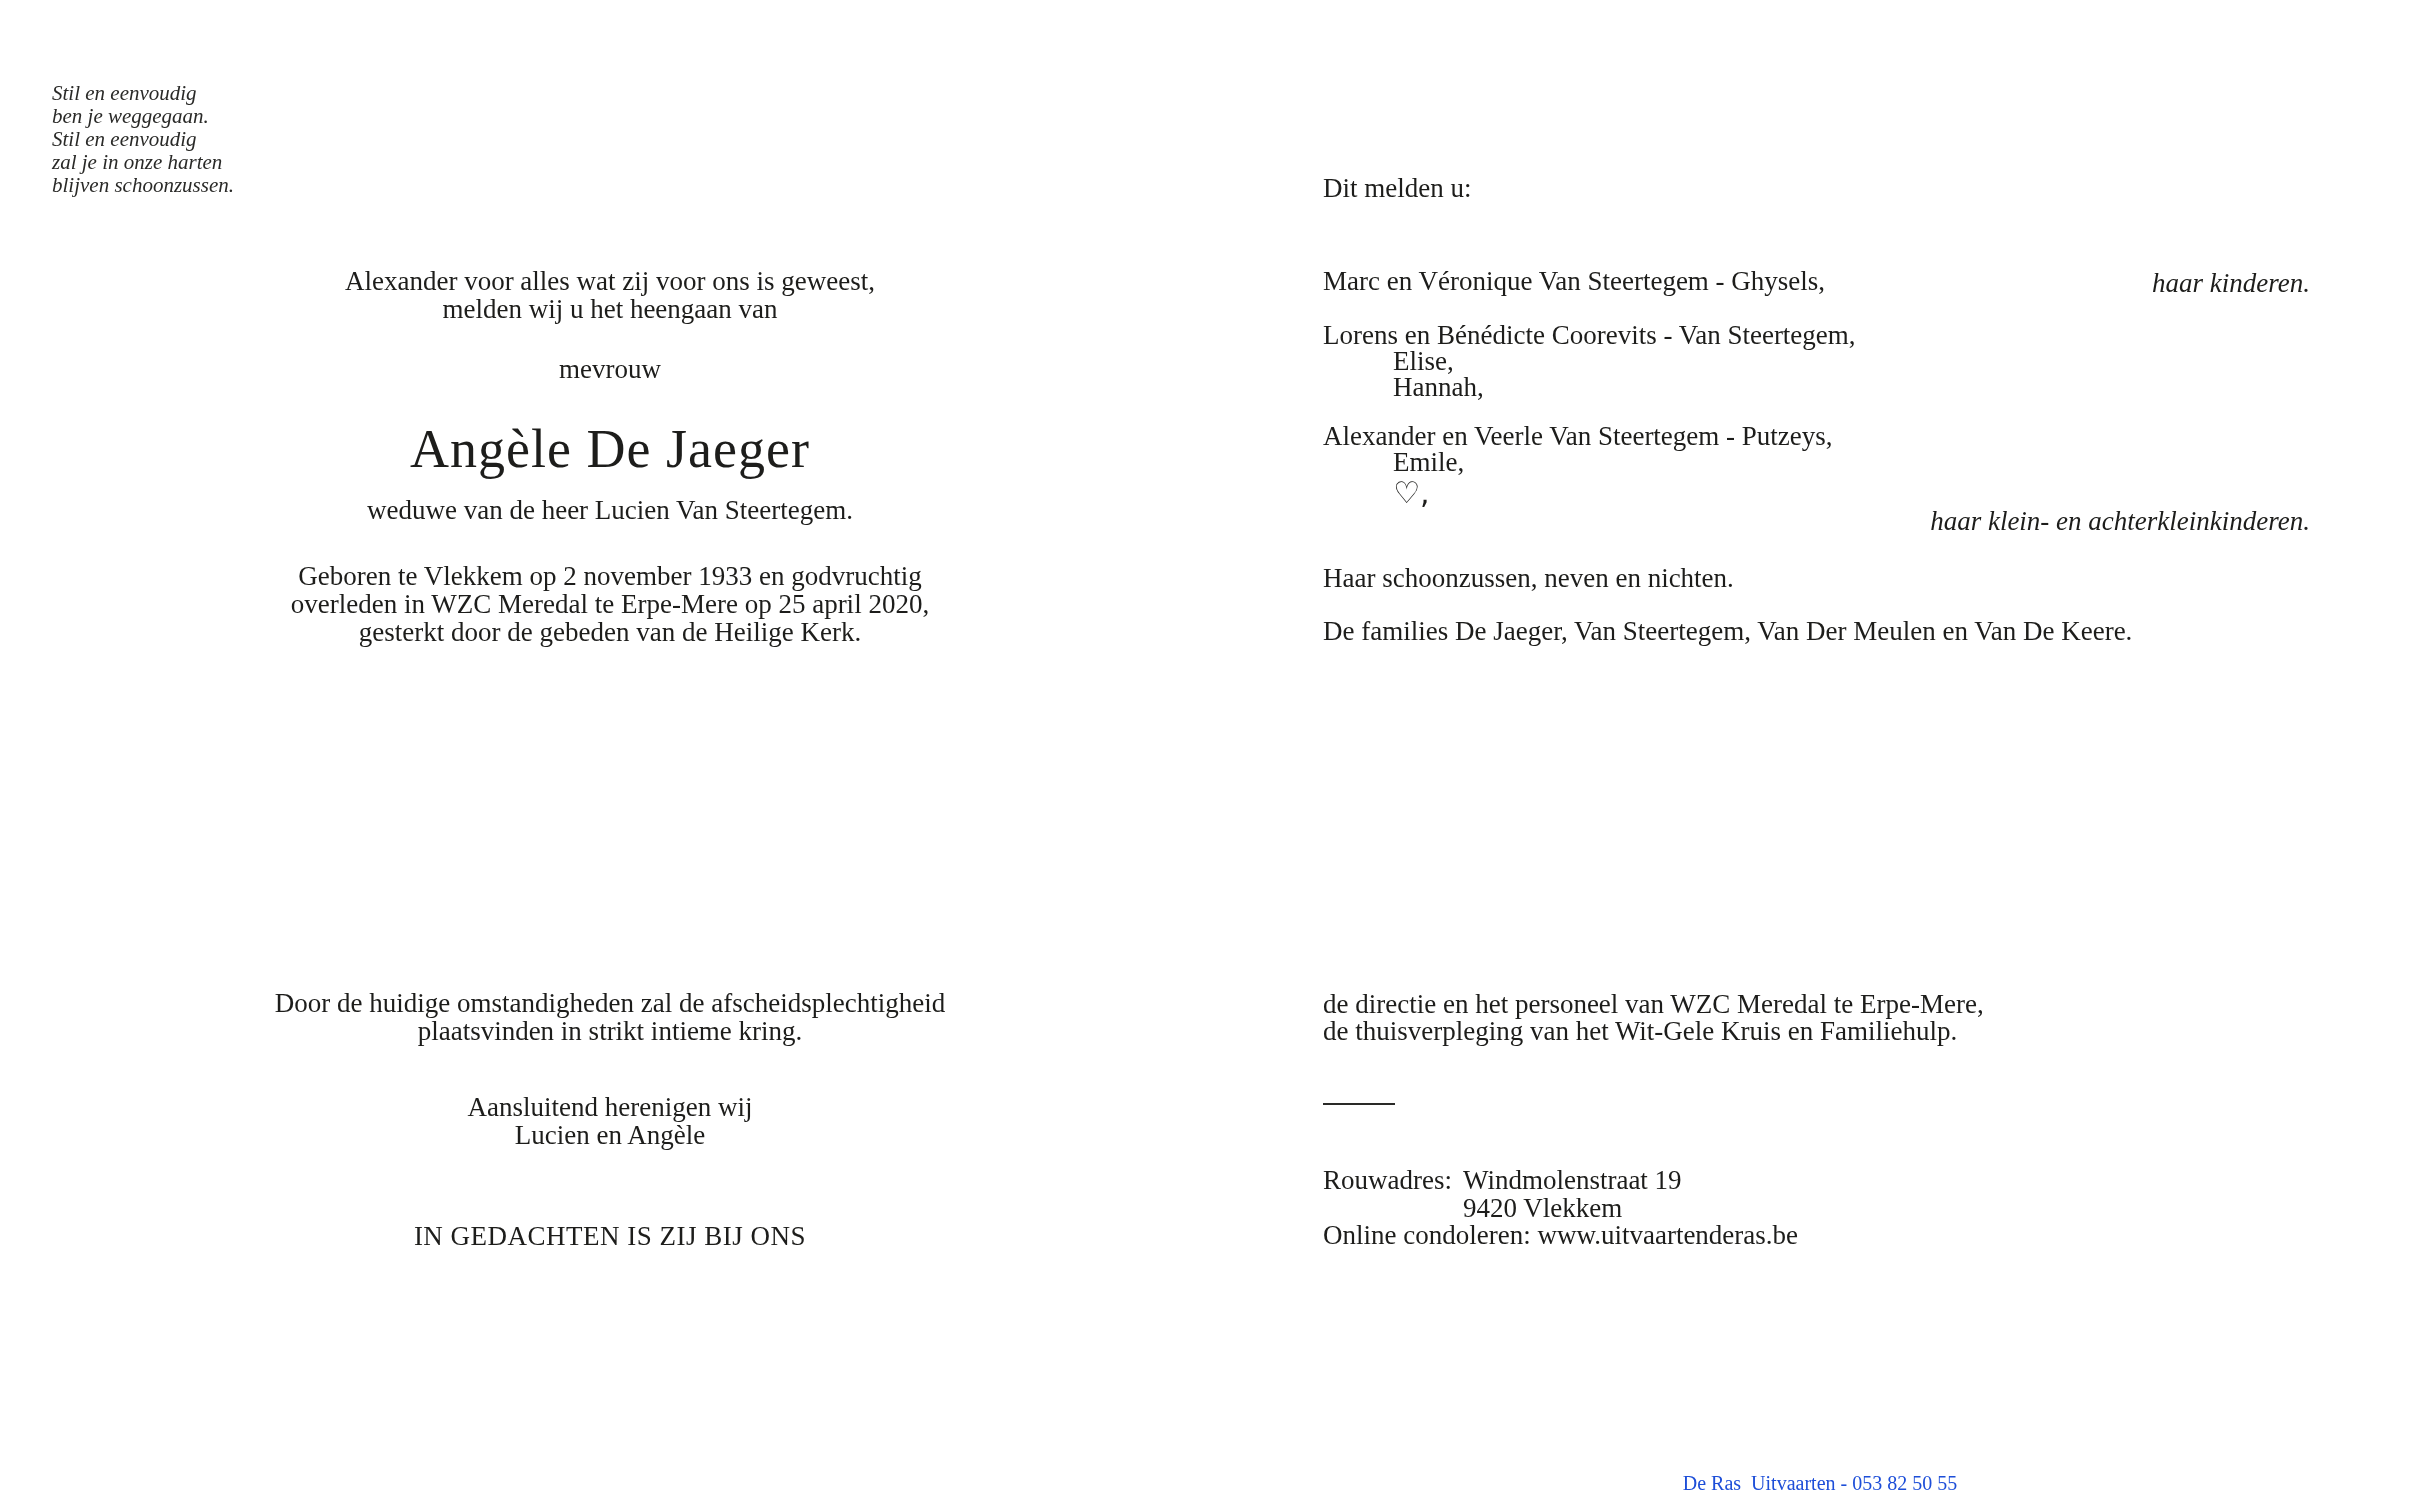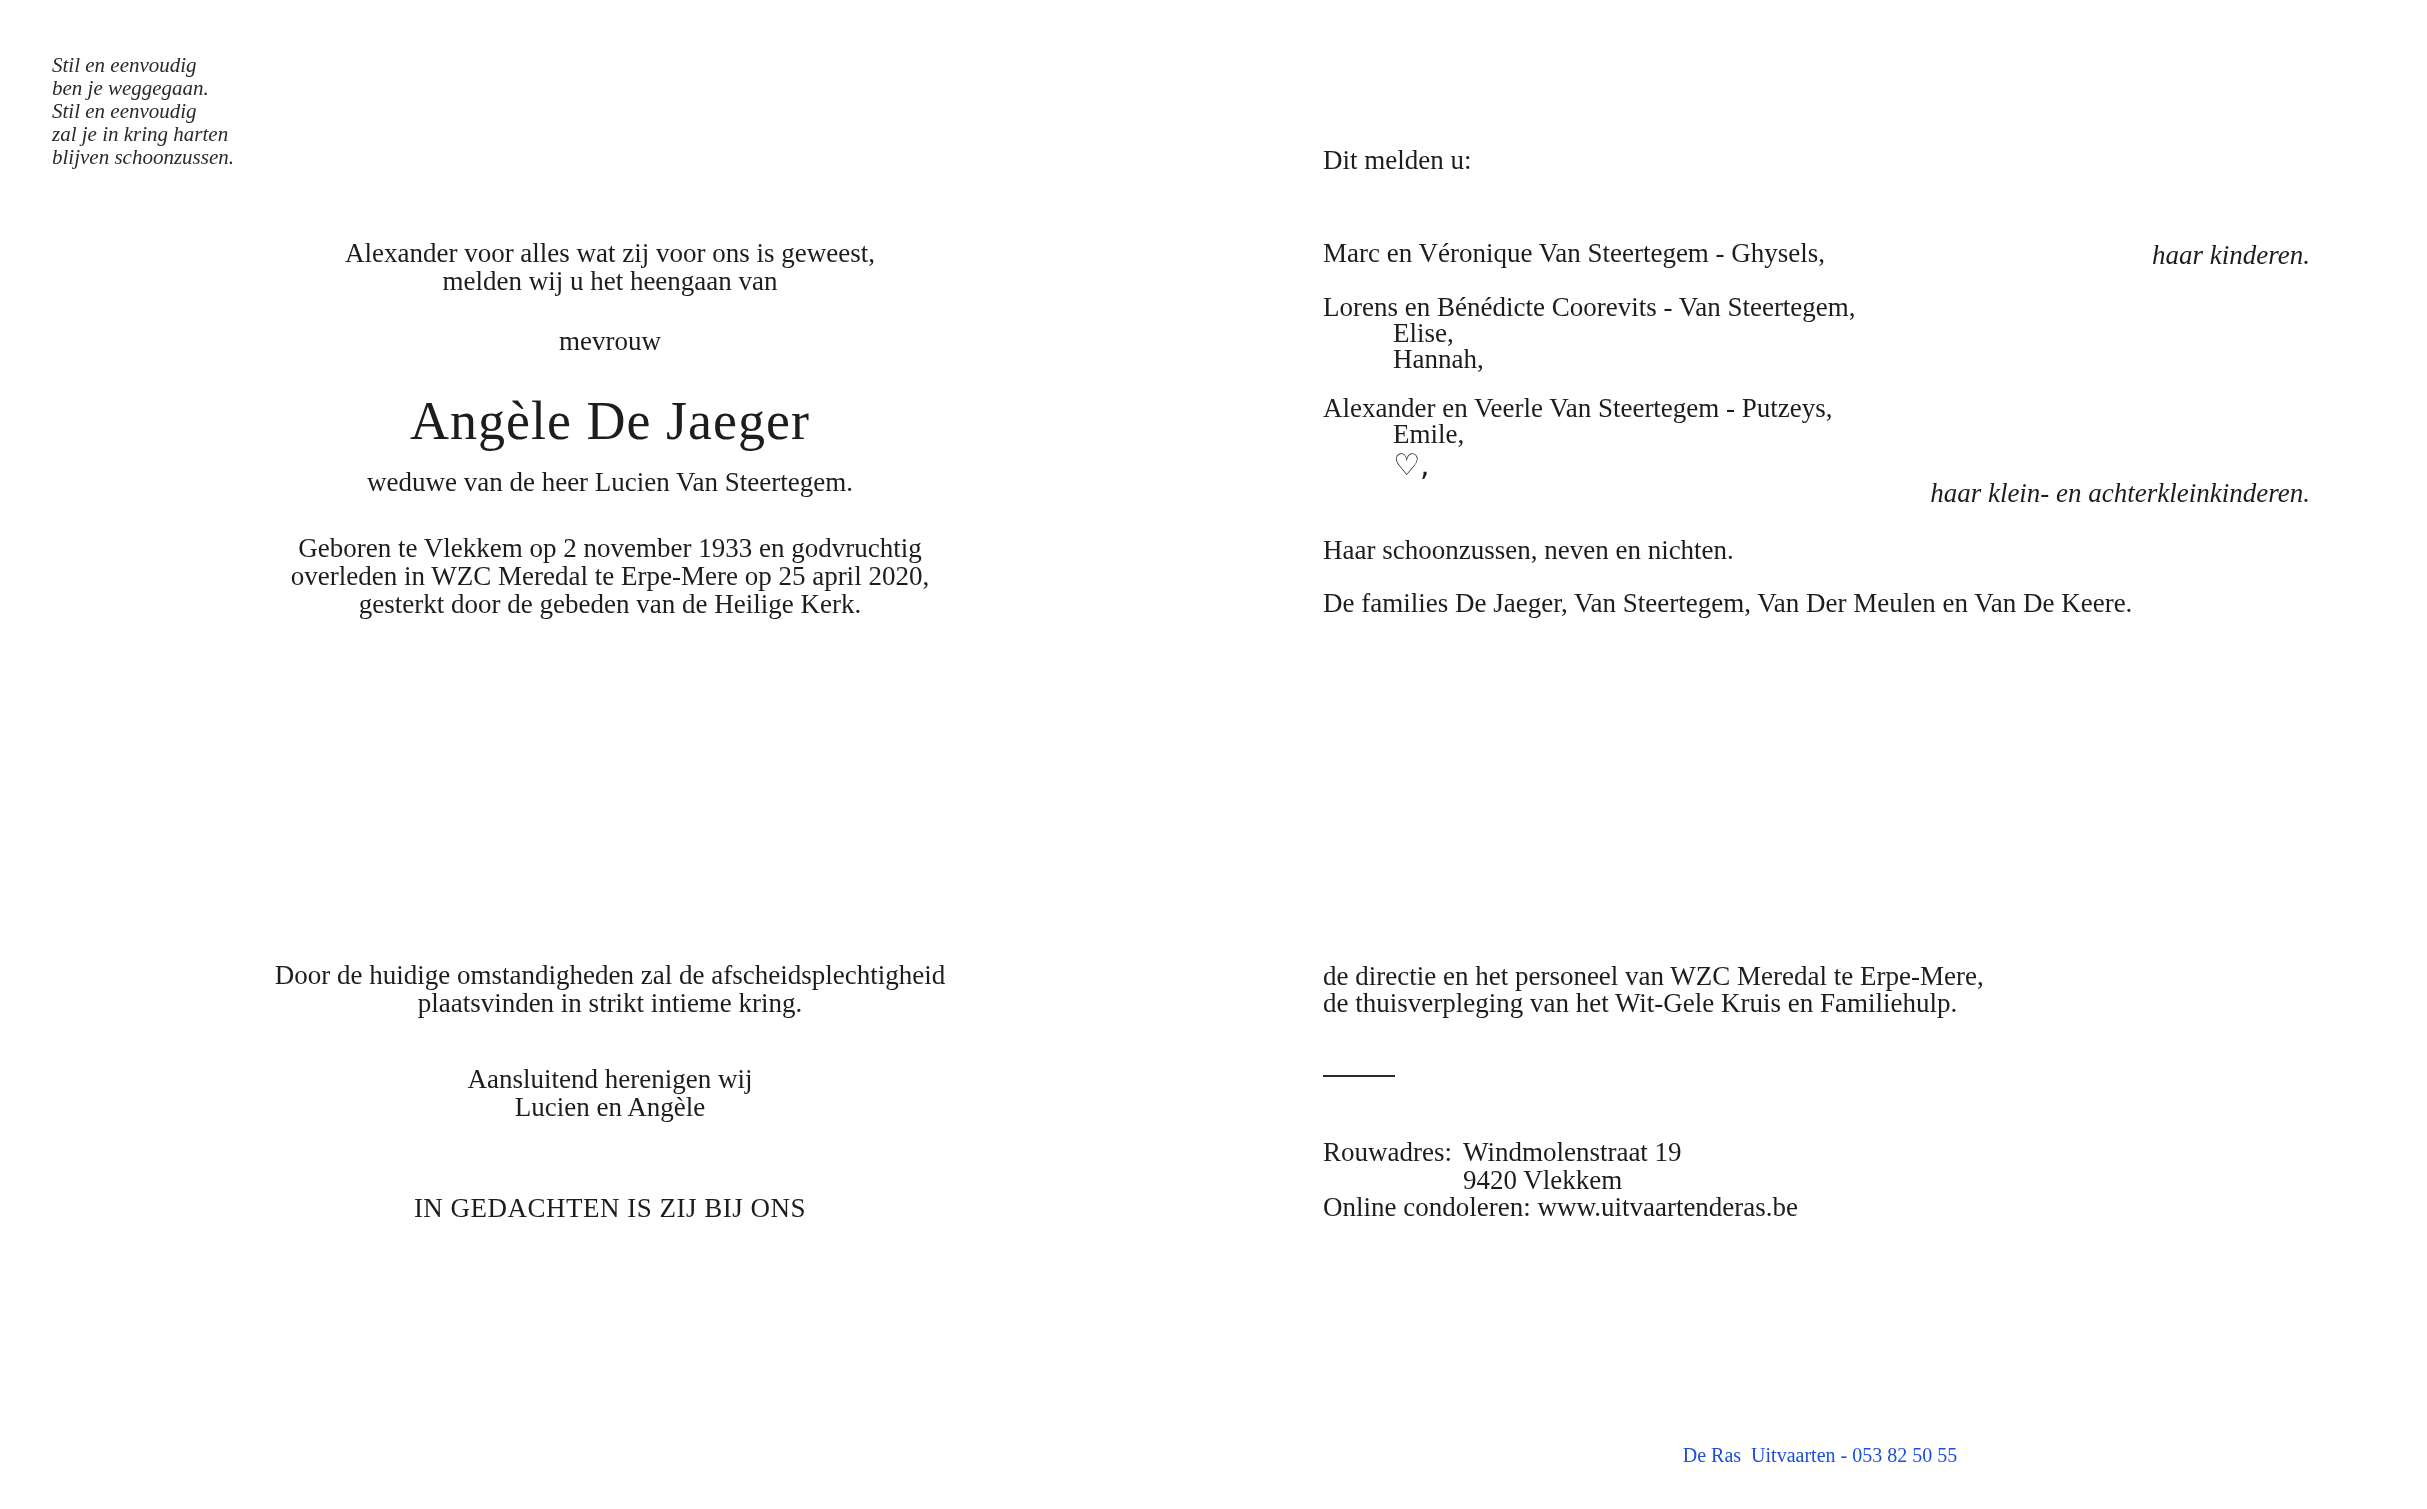--- a/index.html
+++ b/index.html
@@ -4,21 +4,21 @@
 <style>
   html,body{margin:0;padding:0;background:#ffffff;}
   .card{
     position:relative;
     width:2427px;height:1509px;
     background:#ffffff;
     color:#1d1d1b;
     font-family:"Liberation Serif", serif;
     overflow:hidden;
   }
-  .abs{position:absolute;}
+  .abs{position:absolute;margin-top:28px;}
   .b{font-size:27px;line-height:28px;white-space:nowrap;}
   .it{font-style:italic;}
   
   .lc{left:110px;width:1000px;text-align:center;}
   .poem{left:52px;top:54px;font-style:italic;font-size:21px;line-height:23px;color:#2a2a28;}
   .name{font-size:54px;line-height:58px;letter-spacing:1px;}
   .caps{letter-spacing:0.5px;}
   
   .rl{left:1323px;}
   .rind{left:1393px;}
@@ -31,21 +31,21 @@
 </style>
 </head>
 <body>
 
 <div class="card">
 
   <div class="abs poem">
     <div>Stil en eenvoudig</div>
     <div>ben je weggegaan.</div>
     <div>Stil en eenvoudig</div>
-    <div>zal je in kring harten</div>
+    <div>zal je in onze harten</div>
     <div>blijven schoonzussen.</div>
   </div>
 
   <div class="abs lc b" style="top:239px;">
     <div>Alexander voor alles wat zij voor ons is geweest,</div>
     <div>melden wij u het heengaan van</div>
   </div>
 
   <div class="abs lc b" style="top:327px;">mevrouw</div>
 

